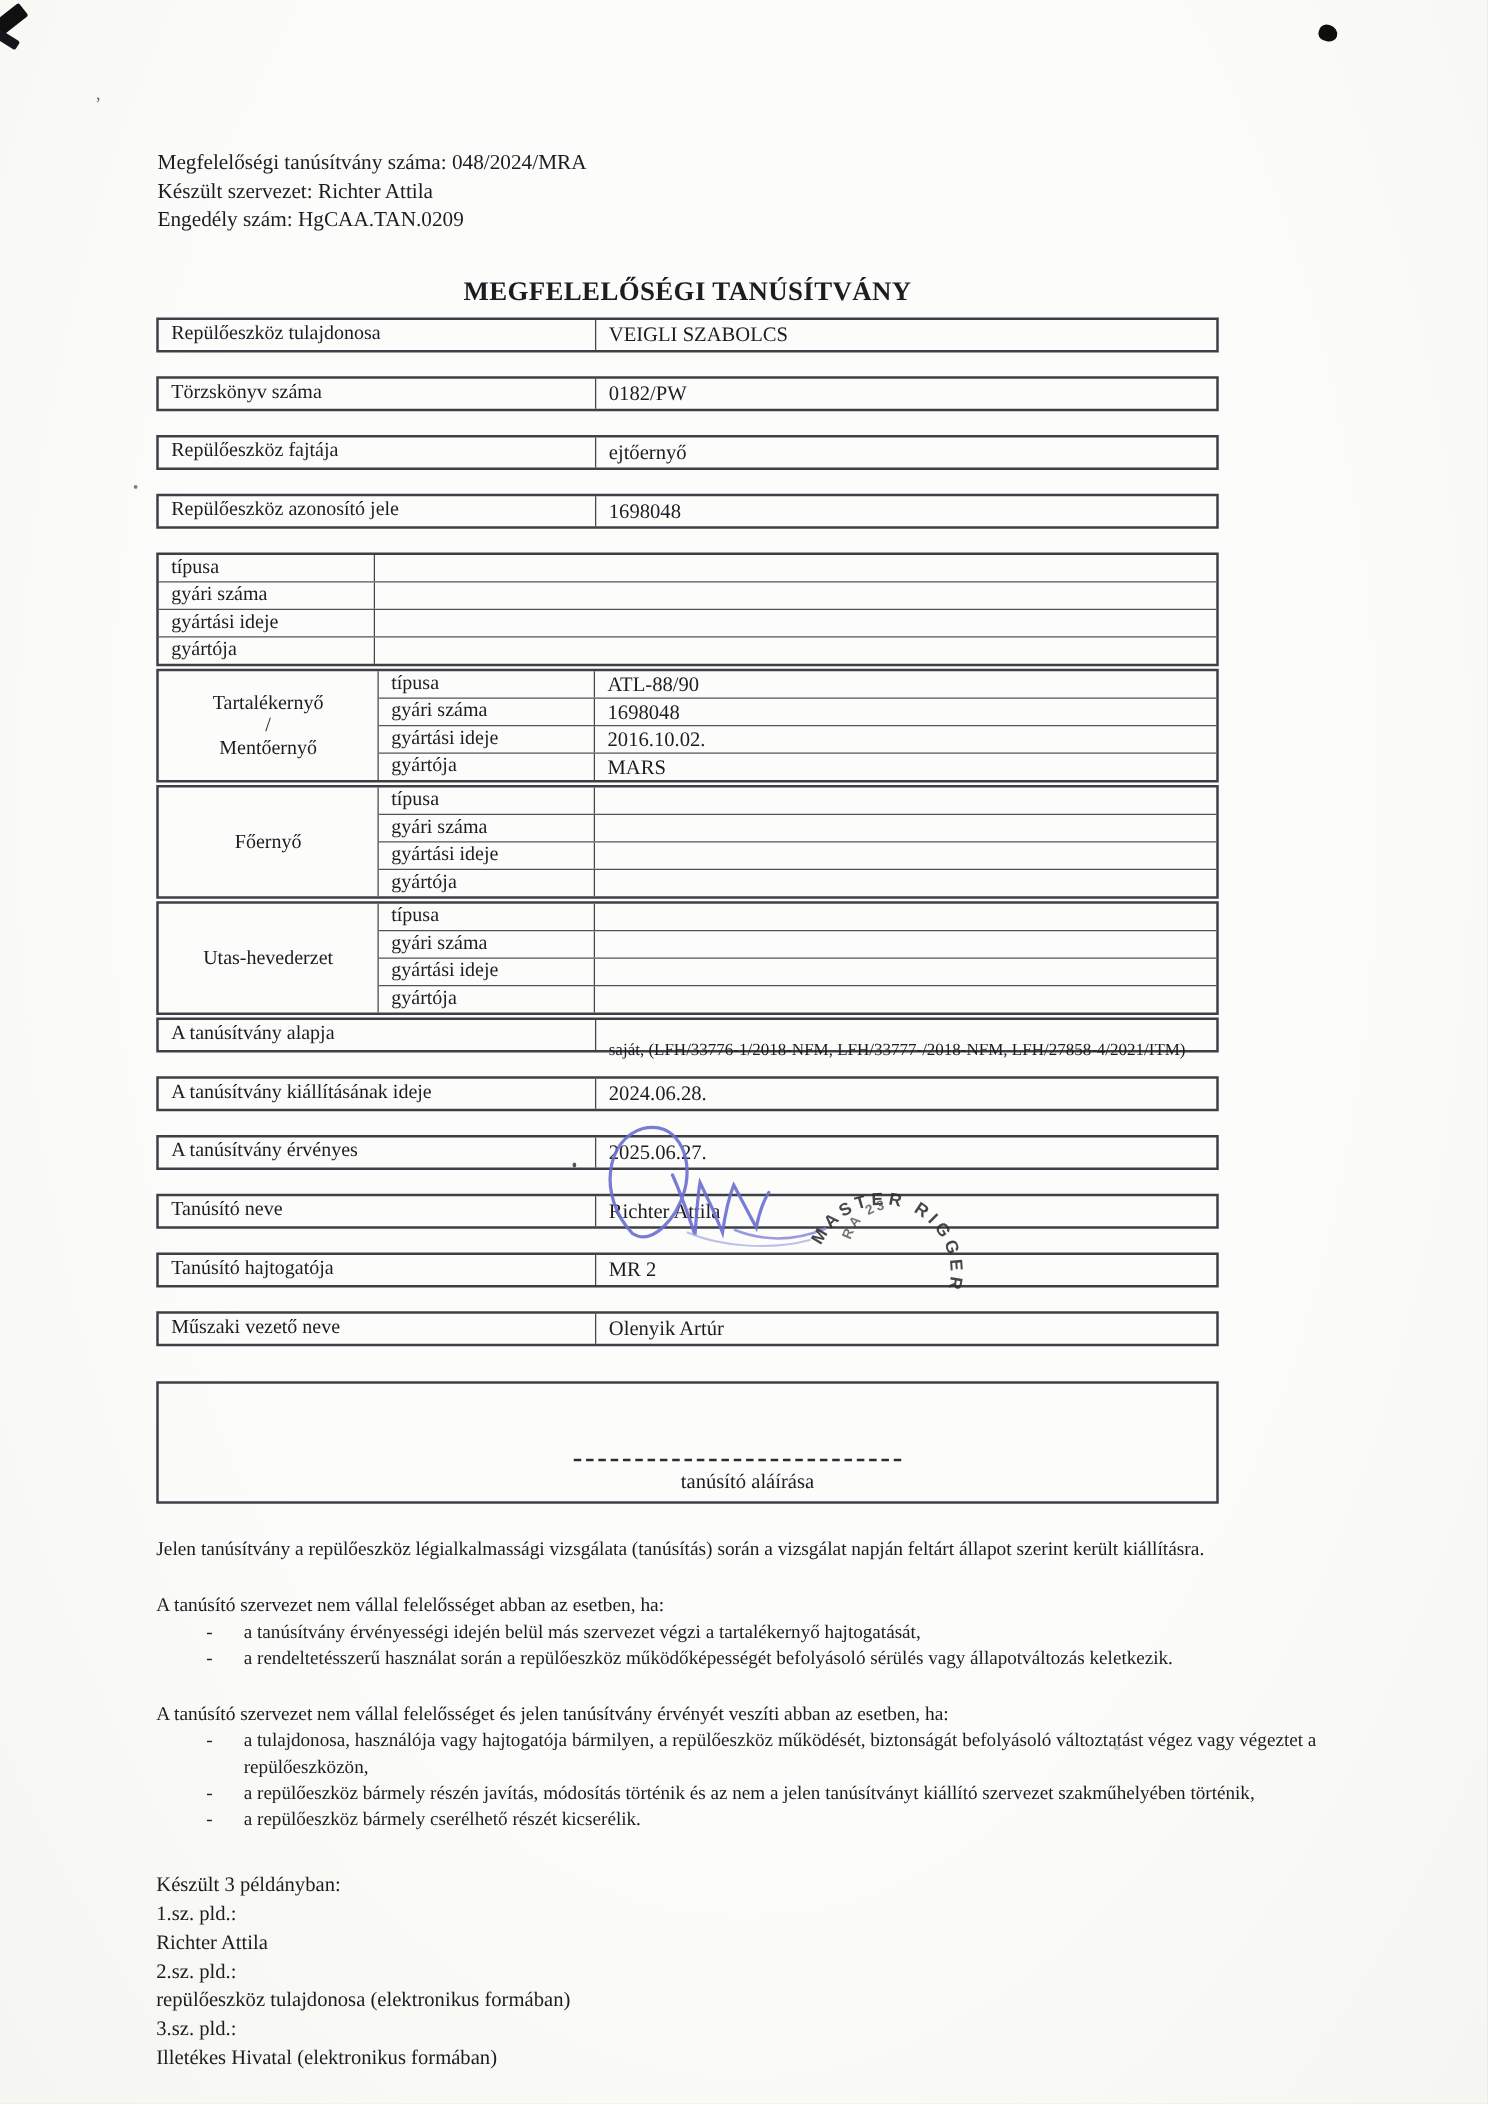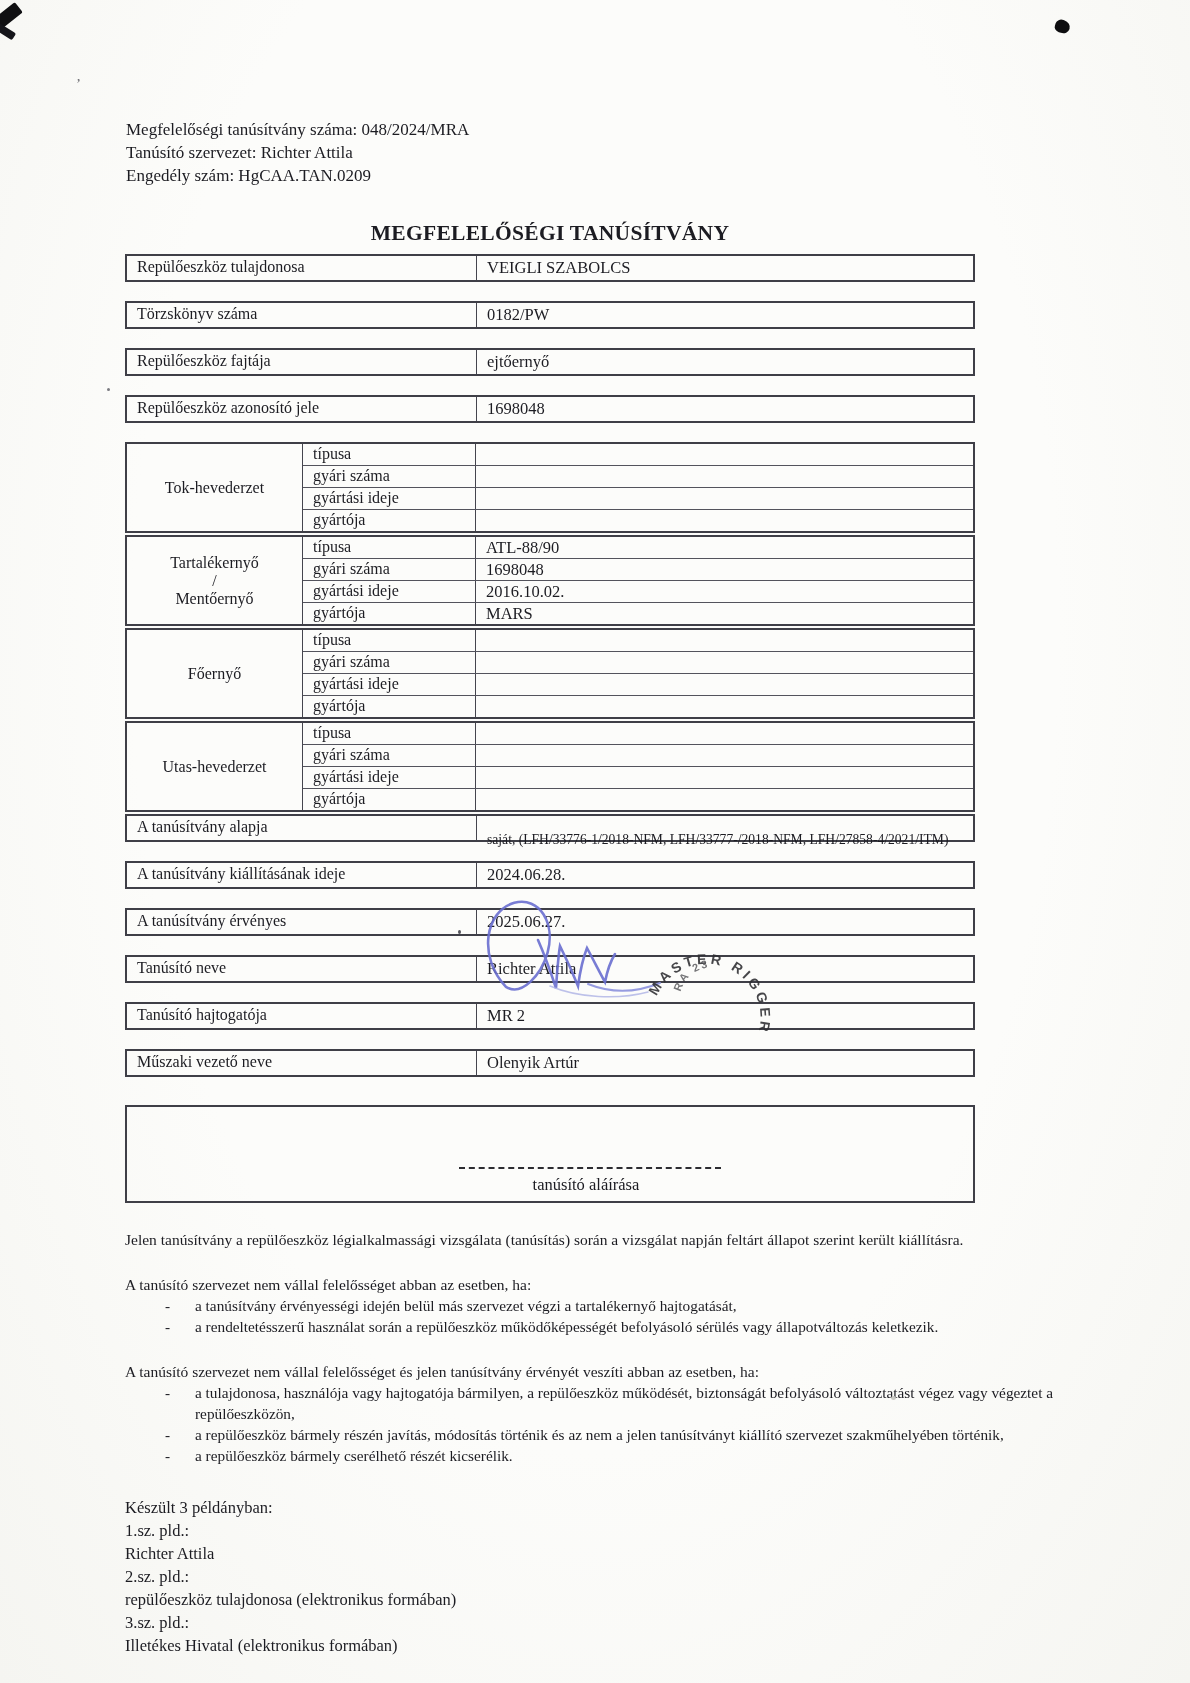--- a/index.html
+++ b/index.html
@@ -34,21 +34,21 @@
   .group{display:flex;border:2px solid #3f3f47;margin-bottom:2px;}
   .group .gname{width:176px;border-right:1px solid #45454e;display:flex;align-items:center;justify-content:center;text-align:center;font-size:16px;white-space:pre-line;line-height:18px;box-sizing:border-box;}
   .group .gcol{flex:1;display:flex;flex-direction:column;}
   .group .grow{display:flex;height:21px;border-bottom:1px solid #53535c;}
   .group .grow:last-child{border-bottom:none;}
   .group .gk{width:173px;border-right:1px solid #45454e;padding:1px 13px 0 10px;font-size:16px;box-sizing:border-box;}
   .group .gv{flex:1;padding:1px 0 0 10px;font-size:16.5px;box-sizing:border-box;}
   
   .sigbox{position:relative;margin:28px 0 0 125px;width:846px;height:94px;border:2px solid #3f3f47;}
   .sigline{position:absolute;left:332px;bottom:32px;width:262px;border-bottom:2.5px dashed #2c2c31;}
-  .sigcap{position:absolute;left:328px;bottom:6px;width:262px;text-align:center;font-size:16.5px;}
+  .sigcap{position:absolute;left:340px;bottom:6px;width:262px;text-align:center;font-size:16.5px;}
   .sig-svg{position:absolute;left:438px;top:888px;width:270px;height:135px;pointer-events:none;}
   .stamp-svg{position:absolute;left:642px;top:918px;width:140px;height:132px;transform:rotate(16deg);opacity:.88;pointer-events:none;}
   
   .para{margin:26px 0 0 125px;width:950px;font-size:15.5px;line-height:21px;}
   .sec-head{margin:24px 0 0 125px;width:950px;font-size:15.5px;line-height:21px;}
   .bullet{display:flex;margin-left:165px;width:910px;font-size:15.3px;line-height:21px;}
   .bullet .dash{width:30px;flex:none;}
   .bullet .btxt{flex:1;}
   .copies-head{margin:30px 0 0 125px;font-size:16.5px;line-height:23px;}
   .copy-row{display:flex;margin-left:125px;font-size:16.5px;line-height:23px;flex-direction:column;}
@@ -62,21 +62,21 @@
   <div class="art-tl"></div>
   <div class="art-tl2"></div>
   <div class="art-tr"></div>
   <div class="art-apo">’</div>
   <div class="art-dot1"></div>
   <div class="art-dot2"></div>
   <div class="art-dot3"></div>
 
   <div class="header">
     <div>Megfelelőségi tanúsítvány száma: 048/2024/MRA</div>
-    <div>Tanúsító szervezet: Richter Attila</div>
+    <div>Készült szervezet: Richter Attila</div>
     <div>Engedély szám: HgCAA.TAN.0209</div>
   </div>
 
   <div class="title">MEGFELELŐSÉGI TANÚSÍTVÁNY</div>
 
   <div class="ctable">
 
     <div class="srow">
       <div class="lbl">Repülőeszköz tulajdonosa</div>
       <div class="val">VEIGLI SZABOLCS</div>
@@ -88,21 +88,20 @@
     <div class="srow">
       <div class="lbl">Repülőeszköz fajtája</div>
       <div class="val">ejtőernyő</div>
     </div>
     <div class="srow">
       <div class="lbl">Repülőeszköz azonosító jele</div>
       <div class="val">1698048</div>
     </div>
 
     <div class="group">
-      <div class="gname">Tok-hevederzet</div>
       <div class="gcol">
         <div class="grow">
           <div class="gk">típusa</div>
           <div class="gv"></div>
         </div>
         <div class="grow">
           <div class="gk">gyári száma</div>
           <div class="gv"></div>
         </div>
         <div class="grow">

